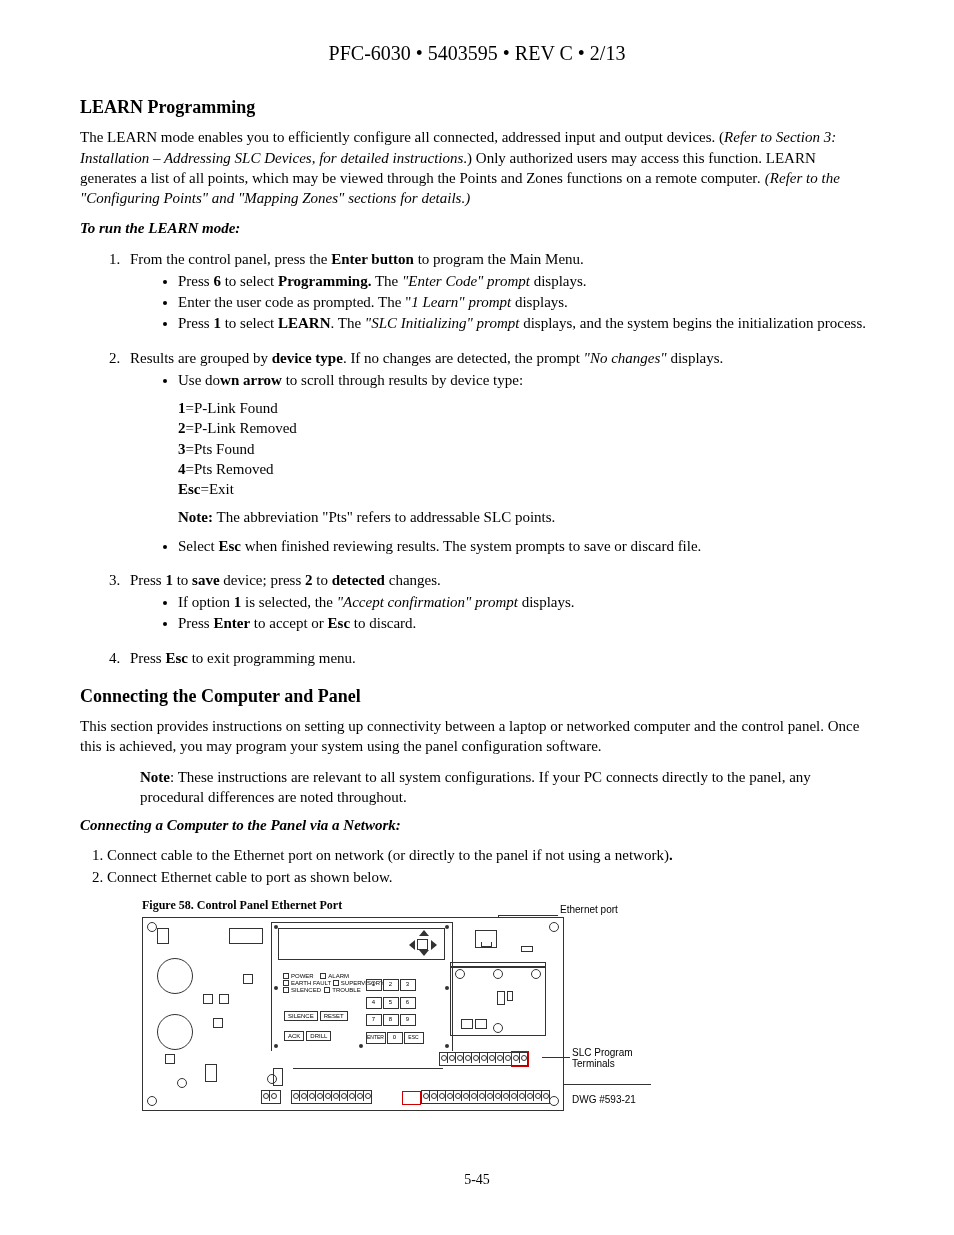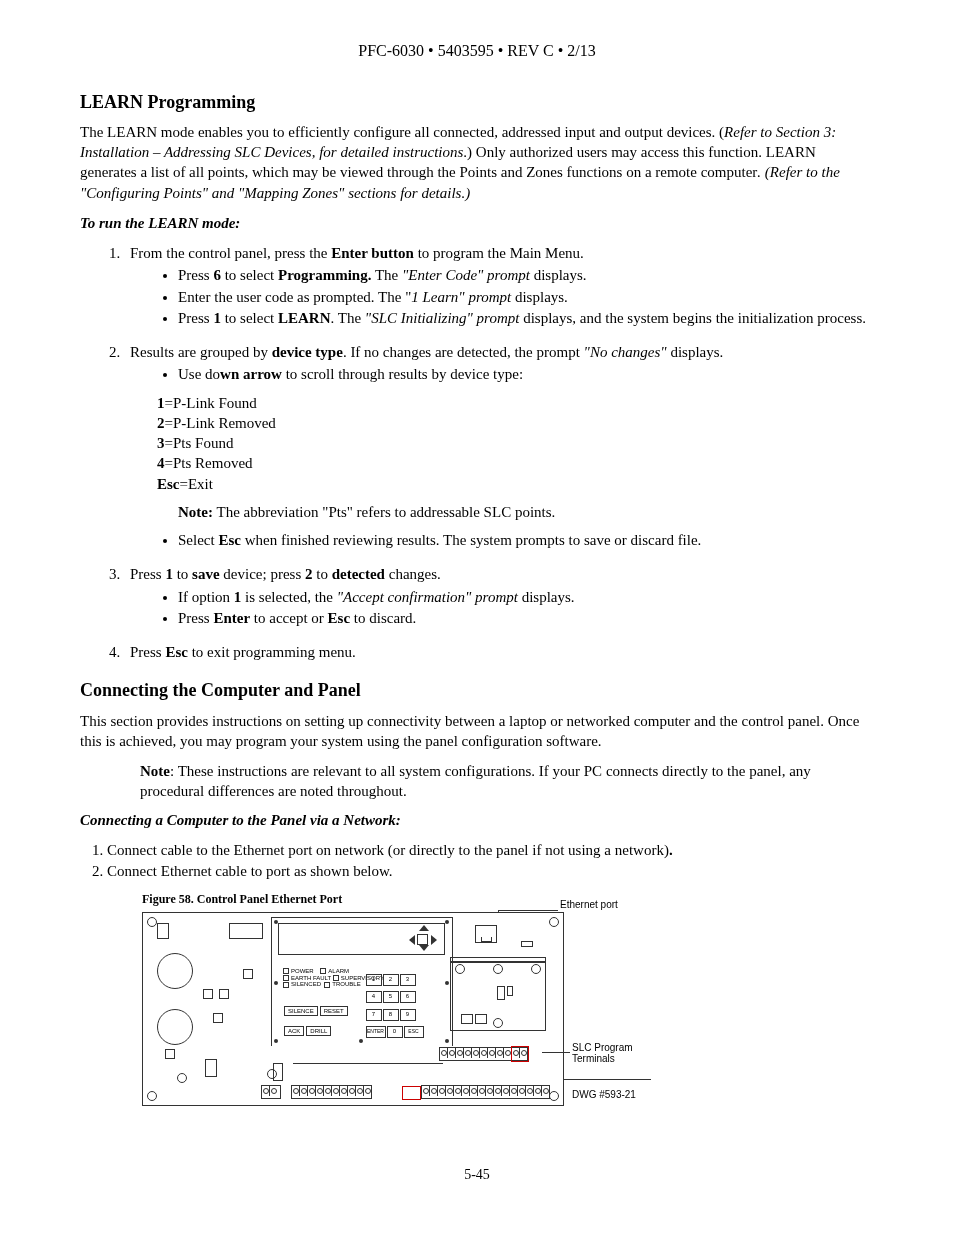--- a/index.html
+++ b/index.html
@@ -8,37 +8,37 @@
     color: #000;
     background: #fff;
     margin: 0;
     padding: 40px 80px 40px 80px;
     width: 954px;
     box-sizing: border-box;
     line-height: 1.35;
   }
   .header-line {
     text-align: center;
-    font-size: 16px;
+    font-size: 20px;
     margin-bottom: 28px;
   }
   h2.section {
     font-size: 18px;
     font-weight: bold;
     margin: 16px 0 8px 0;
   }
   p { margin: 4px 0 10px 0; }
   .italic { font-style: italic; }
   .bold { font-weight: bold; }
   .bolditalic { font-weight: bold; font-style: italic; }
   ol.main { padding-left: 44px; margin: 4px 0 10px 0;}
   ol.main > li { margin-bottom: 14px; padding-left: 6px;}
   ul.bullets { list-style-type: disc; padding-left: 48px; margin: 2px 0; }
   ul.bullets > li { margin: 1px 0; }
-  .codeblock { margin: 8px 0 8px 27px; }
+  .codeblock { margin: 8px 0 8px 48px; }
   .codeblock div { line-height: 1.35; }
   .note-block { margin: 8px 0 8px 48px; }
   .indent-note { margin: 8px 0 8px 60px; }
   .steps-flat { margin: 6px 0 10px 12px; }
   .steps-flat div { margin: 1px 0; }
   .fig-caption { font-weight: bold; font-size: 12px; margin: 10px 0 4px 62px; }
   .figure-wrap { position: relative; width: 530px; margin-left: 62px; }
   .board { border: 1px solid #333; width: 420px; height: 192px; position: relative; background:#fff; }
   .screw { width:8px; height:8px; border:1px solid #333; border-radius:50%; position:absolute; }
   .small-rect { border:1px solid #333; position:absolute; background:#fff;}

